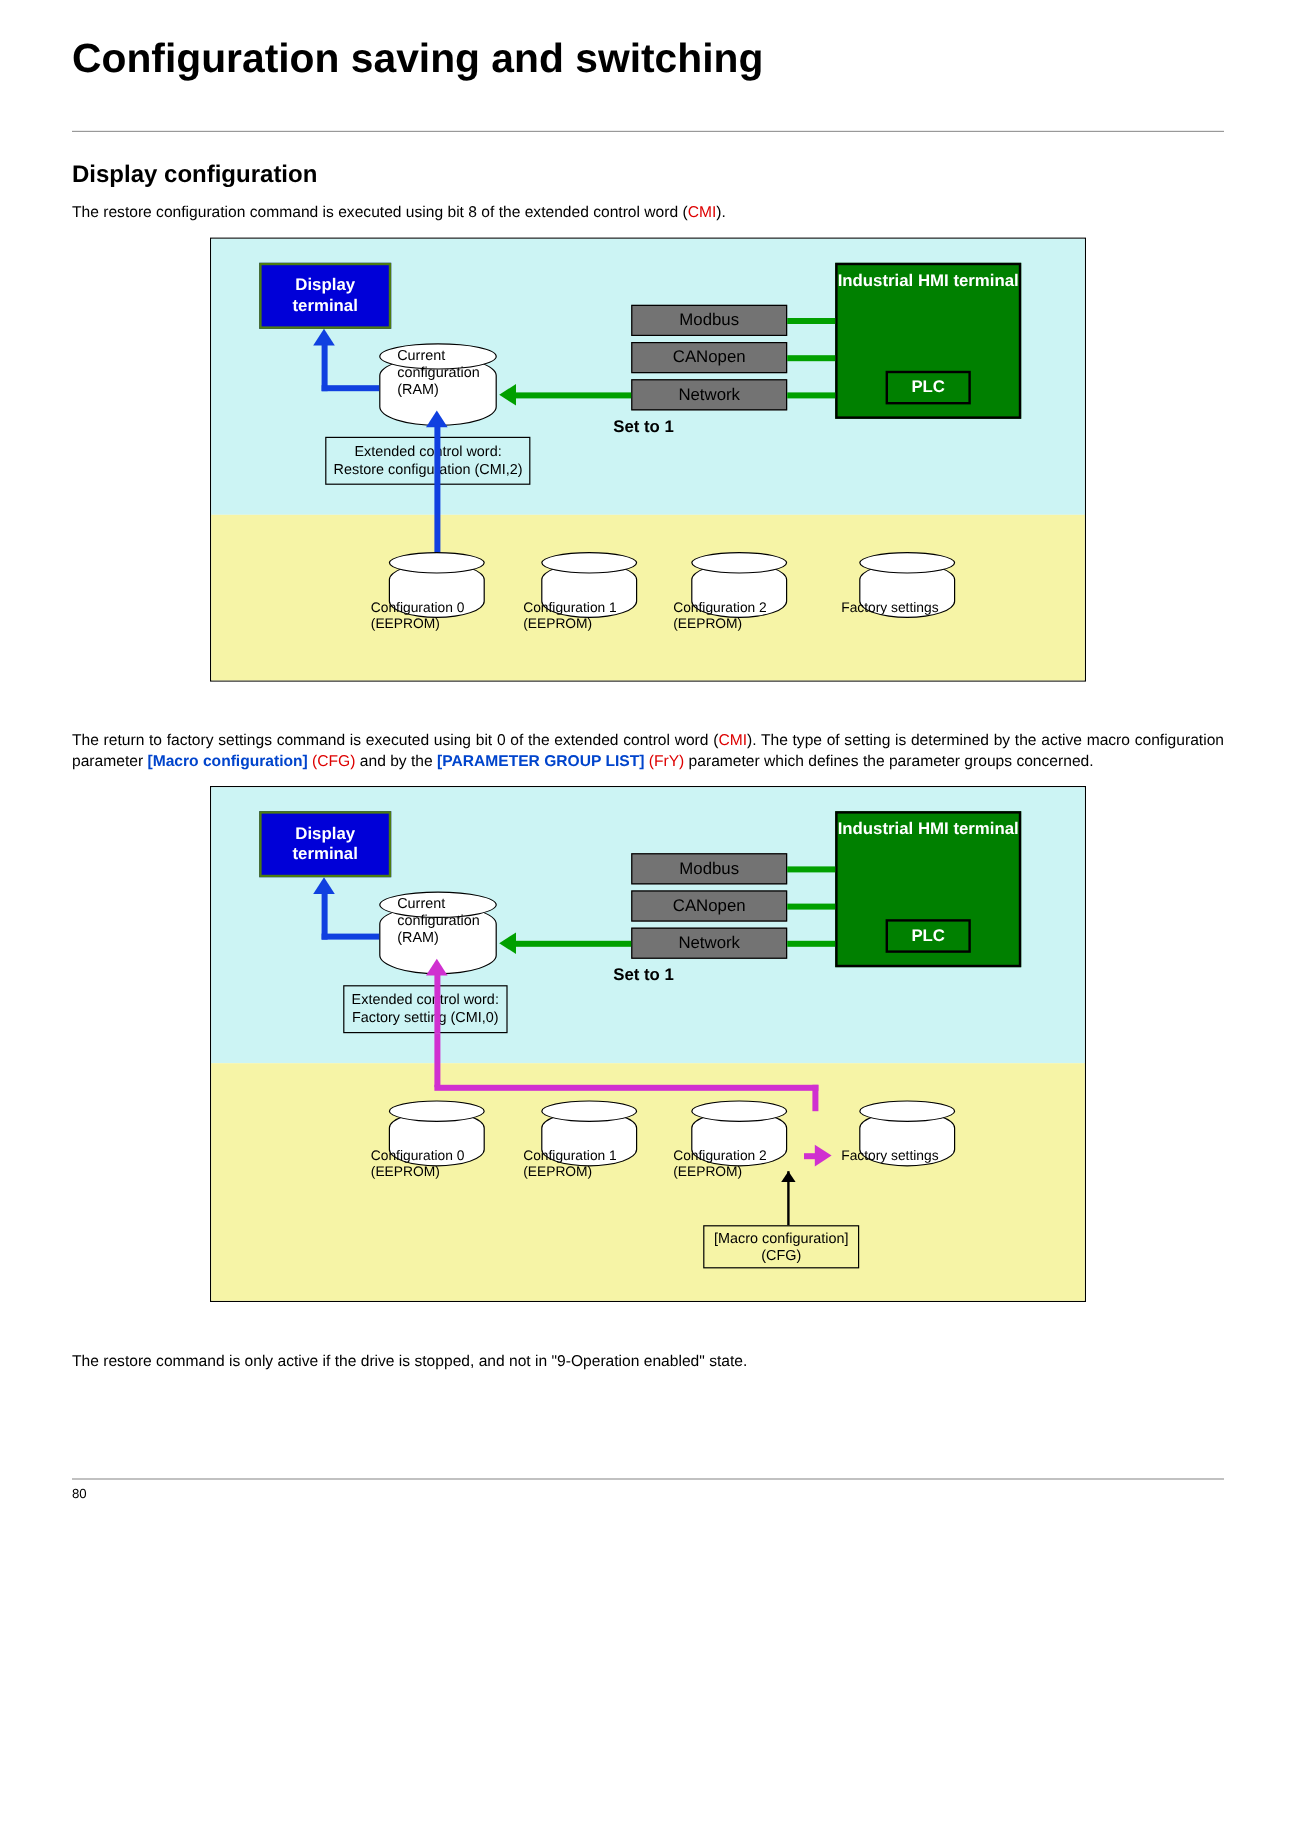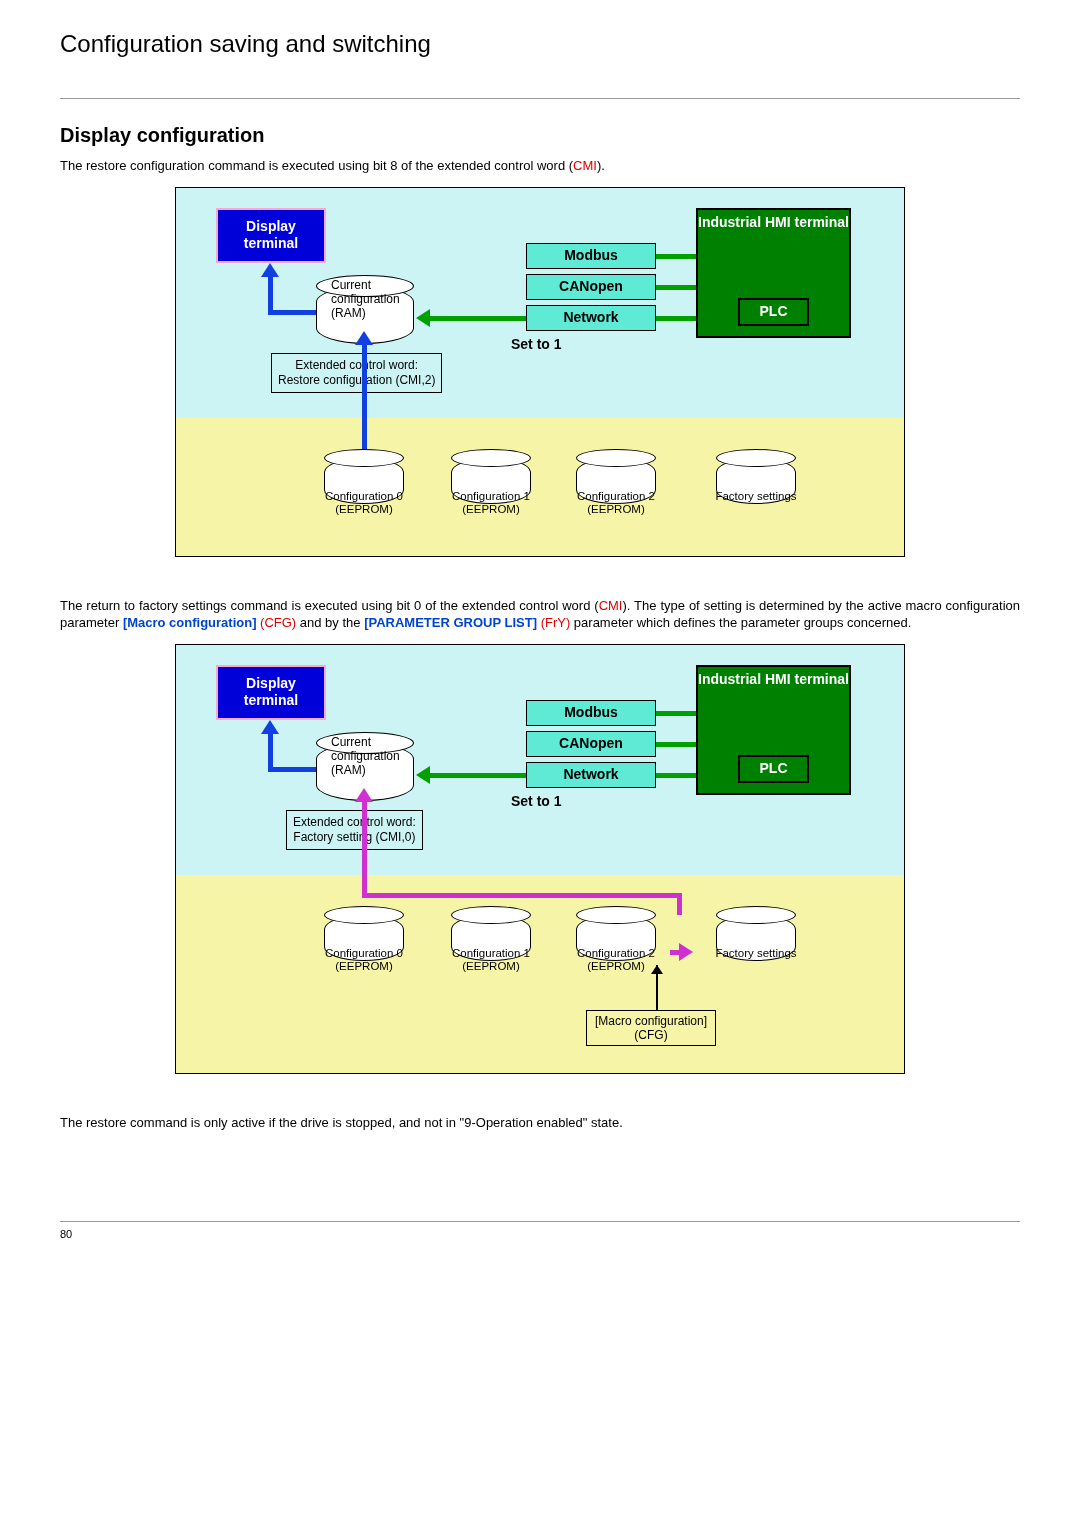--- a/index.html
+++ b/index.html
@@ -4,22 +4,22 @@
 <style>
   * { box-sizing: border-box; margin: 0; padding: 0; }
   body {
     font-family: Arial, Helvetica, sans-serif;
     background: #fff;
     width: 1080px;
     padding: 30px 60px 40px 60px;
     position: relative;
   }
   .heading {
-    font-size: 24px;
-    font-weight: normal;
+    font-size: 34px;
+    font-weight: bold;
     margin-bottom: 40px;
   }
   hr.rule {
     border: none;
     border-top: 1px solid #999;
     margin: 0 0 25px 0;
   }
   .subheading {
     font-size: 20px;
     font-weight: bold;
@@ -47,33 +47,33 @@
   .d2 { height: 430px; }
   .bg-top { position:absolute; left:0; right:0; top:0; background:#ccf4f4; }
   .bg-bot { position:absolute; left:0; right:0; bottom:0; background:#f6f4a6; }
   .d1 .bg-top { height: 230px; }
   .d1 .bg-bot { top: 230px; }
   .d2 .bg-top { height: 230px; }
   .d2 .bg-bot { top: 230px; }
 
   .box {
     position: absolute;
-    border: 2px solid #f9a8d4;
+    border: 2px solid #4d7c0f;
     text-align: center;
     display: flex;
     align-items: center;
     justify-content: center;
     font-weight: bold;
     font-size: 14px;
     padding: 4px;
     line-height: 1.2;
   }
   .blue-box { background:#0000d8; color:#fff; }
   .green-box { background:#008000; color:#fff; }
-  .grey-box { background:#5eead4; color:#000; border:1.5px solid #000; font-size:14px; font-weight:bold; }
+  .grey-box { background:#737373; color:#000; border:1.5px solid #000; font-size:14px; font-weight:normal; }
 
   .display-terminal { left:40px; top:20px; width:110px; height:55px; }
   .hmi-wrap { position:absolute; left:520px; top:20px; width:155px; height:130px; border:2px solid #000; background:#008000; }
   .hmi-label { position:absolute; left:0; right:0; top:4px; text-align:center; color:#fff; font-weight:bold; font-size:14px; line-height:1.2; }
   .plc { left:40px; bottom:10px; right:40px; height:28px; }
 
   .modbus { left:350px; top:55px; width:130px; height:26px; }
   .canopen { left:350px; top:86px; width:130px; height:26px; }
   .network { left:350px; top:117px; width:130px; height:26px; }
 
@@ -84,21 +84,21 @@
   .curcfg-label { position:absolute; left:155px; top:90px; font-size:12px; line-height:1.2; }
 
   
   .cyl { position:absolute; width:80px; }
   .cyl .body { border:1.5px solid #000; background:#fff; border-radius:50%/14px; height:46px; position:relative; }
   .cyl .top { position:absolute; top:-9px; left:0; right:0; height:18px; border:1.5px solid #000; background:#fff; border-radius:50%; }
   .cyl-big { width:98px; }
   .cyl-big .body { height:58px; border-radius:50%/16px; }
   .cyl-big .top { height:22px; top:-11px; }
 
-  .cyl-label { position:absolute; font-size:11.5px; text-align:center; line-height:1.2; width:110px; }
+  .cyl-label { position:absolute; font-size:11.5px; text-align:left; line-height:1.2; width:110px; }
 
   
   .arrow-line { position:absolute; }
   .vline-blue { width:5px; background:#1040e0; }
   .vline-mag { width:5px; background:#d030d0; }
   .hline-green { height:5px; background:#00a000; }
   .hline-mag { height:5px; background:#d030d0; }
   .arr-up-blue { width:0; height:0; border-left:9px solid transparent; border-right:9px solid transparent; border-bottom:14px solid #1040e0; position:absolute; }
   .arr-up-mag { width:0; height:0; border-left:9px solid transparent; border-right:9px solid transparent; border-bottom:14px solid #d030d0; position:absolute; }
   .arr-left-green { width:0; height:0; border-top:9px solid transparent; border-bottom:9px solid transparent; border-right:14px solid #00a000; position:absolute; }

